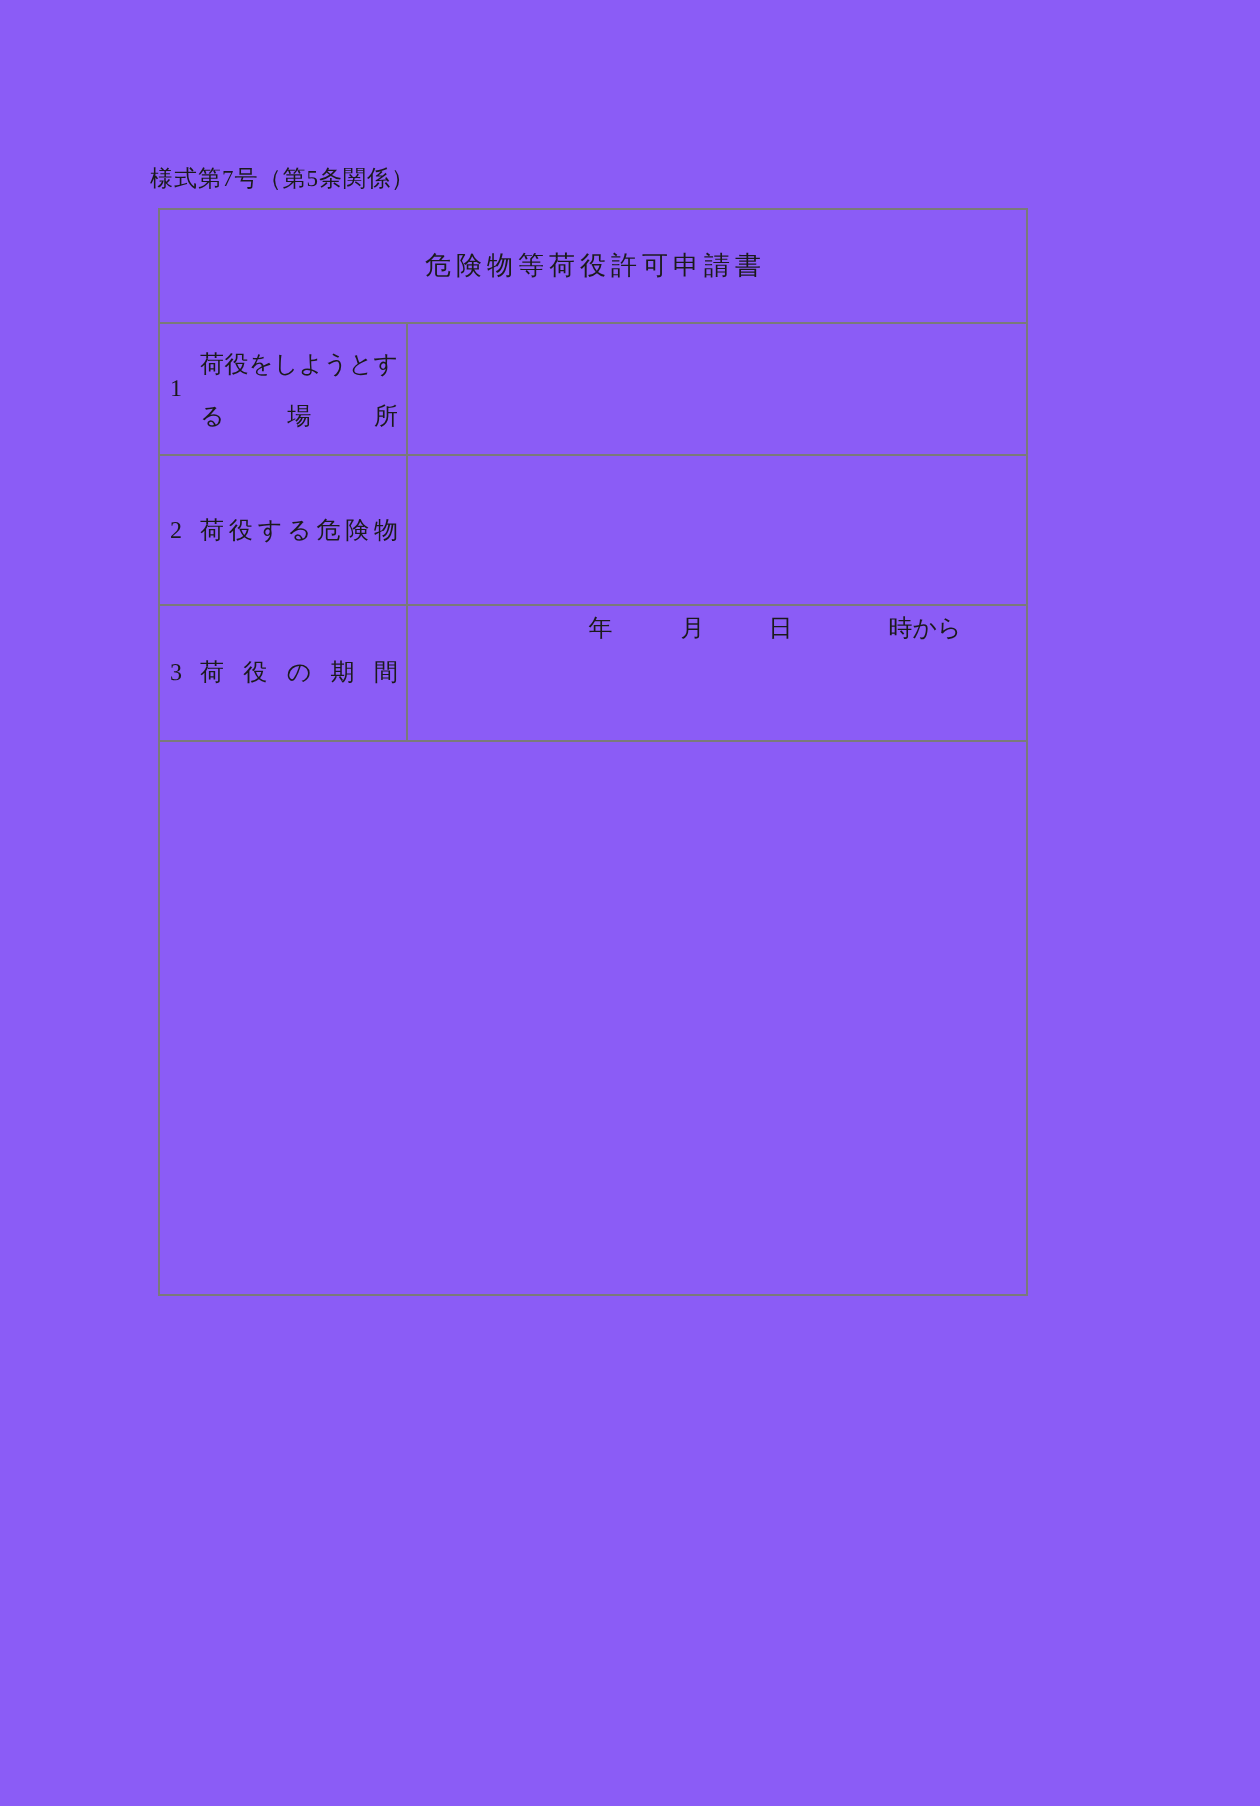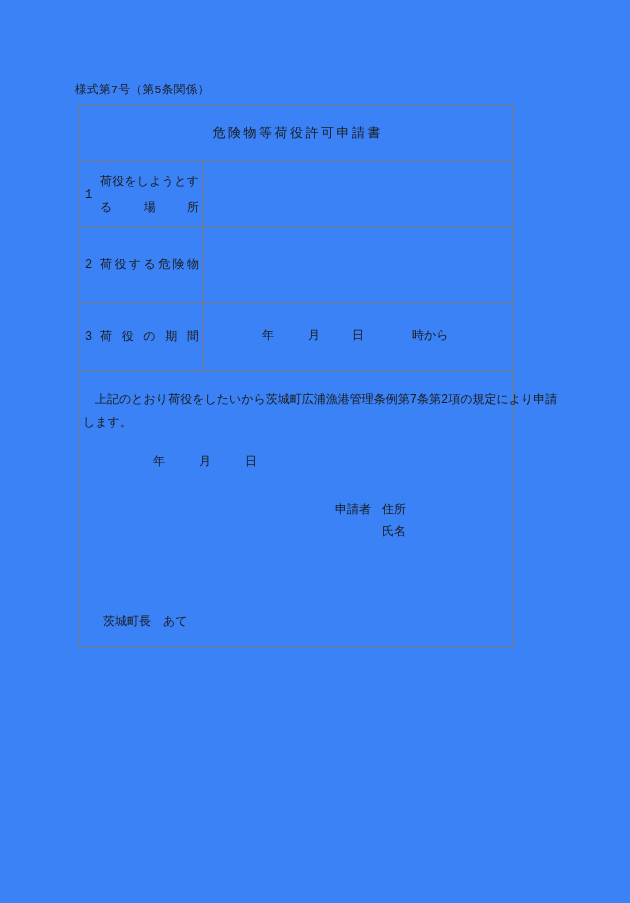--- a/index.html
+++ b/index.html
@@ -1,20 +1,20 @@
 <!DOCTYPE html>
 <html><head>
 <meta charset="utf-8">
 <style>
   * { margin:0; padding:0; box-sizing:border-box; }
   html,body { width:630px; background:#ffffff; }
   body { height:903px; position:relative; overflow:hidden; }
   .page {
-    position:relative; width:630px; height:903px; background:#3b82f6;
-    font-family:Liberation Mono, monospace;
+    position:relative; width:630px; height:903px; background:#8b5cf6;
+    font-family:Liberation Serif, serif;
     color:#1a1a1a;
   }
   .form-number {
     position:absolute; left:75px; top:82px;
     font-size:11.5px; letter-spacing:0.5px;
   }
   .form-table {
     position:absolute; left:79px; top:104px; width:435px; height:544px;
     border:1px solid #7a7a7a;
     display:flex; flex-direction:column;
@@ -35,21 +35,21 @@
     width:124px; flex:none; border-right:1px solid #7a7a7a;
     display:flex; align-items:center; padding-left:5px;
   }
   .row-num { width:15px; flex:none; font-size:12px; }
   .label-lines { width:99px; }
   .jline { display:flex; justify-content:space-between; }
   .row-1 .label-lines .lline { line-height:26px; }
   .row-2 .label-lines .lline { line-height:23px; }
   .value-cell { flex:1; }
   .period-cell {
-    flex:1; display:flex; flex-direction:column; justify-content:center;
+    flex:1; display:flex; justify-content:center;
     padding-left:58px;
   }
   .period-line { line-height:23px; }
   .period-line span:nth-child(2) { margin-left:34px; }
   .period-line span:nth-child(3) { margin-left:32px; }
   .period-line span:nth-child(4) { margin-left:48px; }
   .bottom-section { flex:1; position:relative; }
   .declaration { position:absolute; left:3px; right:2px; top:18px; }
   .declaration .decl-line { line-height:23px; white-space:nowrap; }
   .date-line { position:absolute; left:73px; top:82px; }
@@ -125,34 +125,15 @@
               <span>期</span>
               <span>間</span>
             </div>
         </div>
       </div>
       <div class="period-cell">
         <div class="period-line"><span>年</span><span>月</span><span>日</span><span>時から</span></div>
       </div>
     </div>
 
-    <div class="bottom-section">
-      <div class="declaration">
-        <div class="decl-line">　上記のとおり荷役をしたいから茨城町広浦漁港管理条例第7条第2項の規定により申請</div>
-        <div class="decl-line">します。</div>
-      </div>
-
-      <div class="date-line"><span>年</span><span>月</span><span>日</span></div>
-
-      <div class="applicant-block">
-        <div class="applicant-row1">
-          <span>申請者</span><span class="address-label">住所</span>
-        </div>
-        <div class="applicant-row2">
-          <span>氏名</span>
-        </div>
-      </div>
-
-      <div class="addressee">茨城町長　あて</div>
-    </div>
 
   </div>
 </div>
 
 </body></html>

